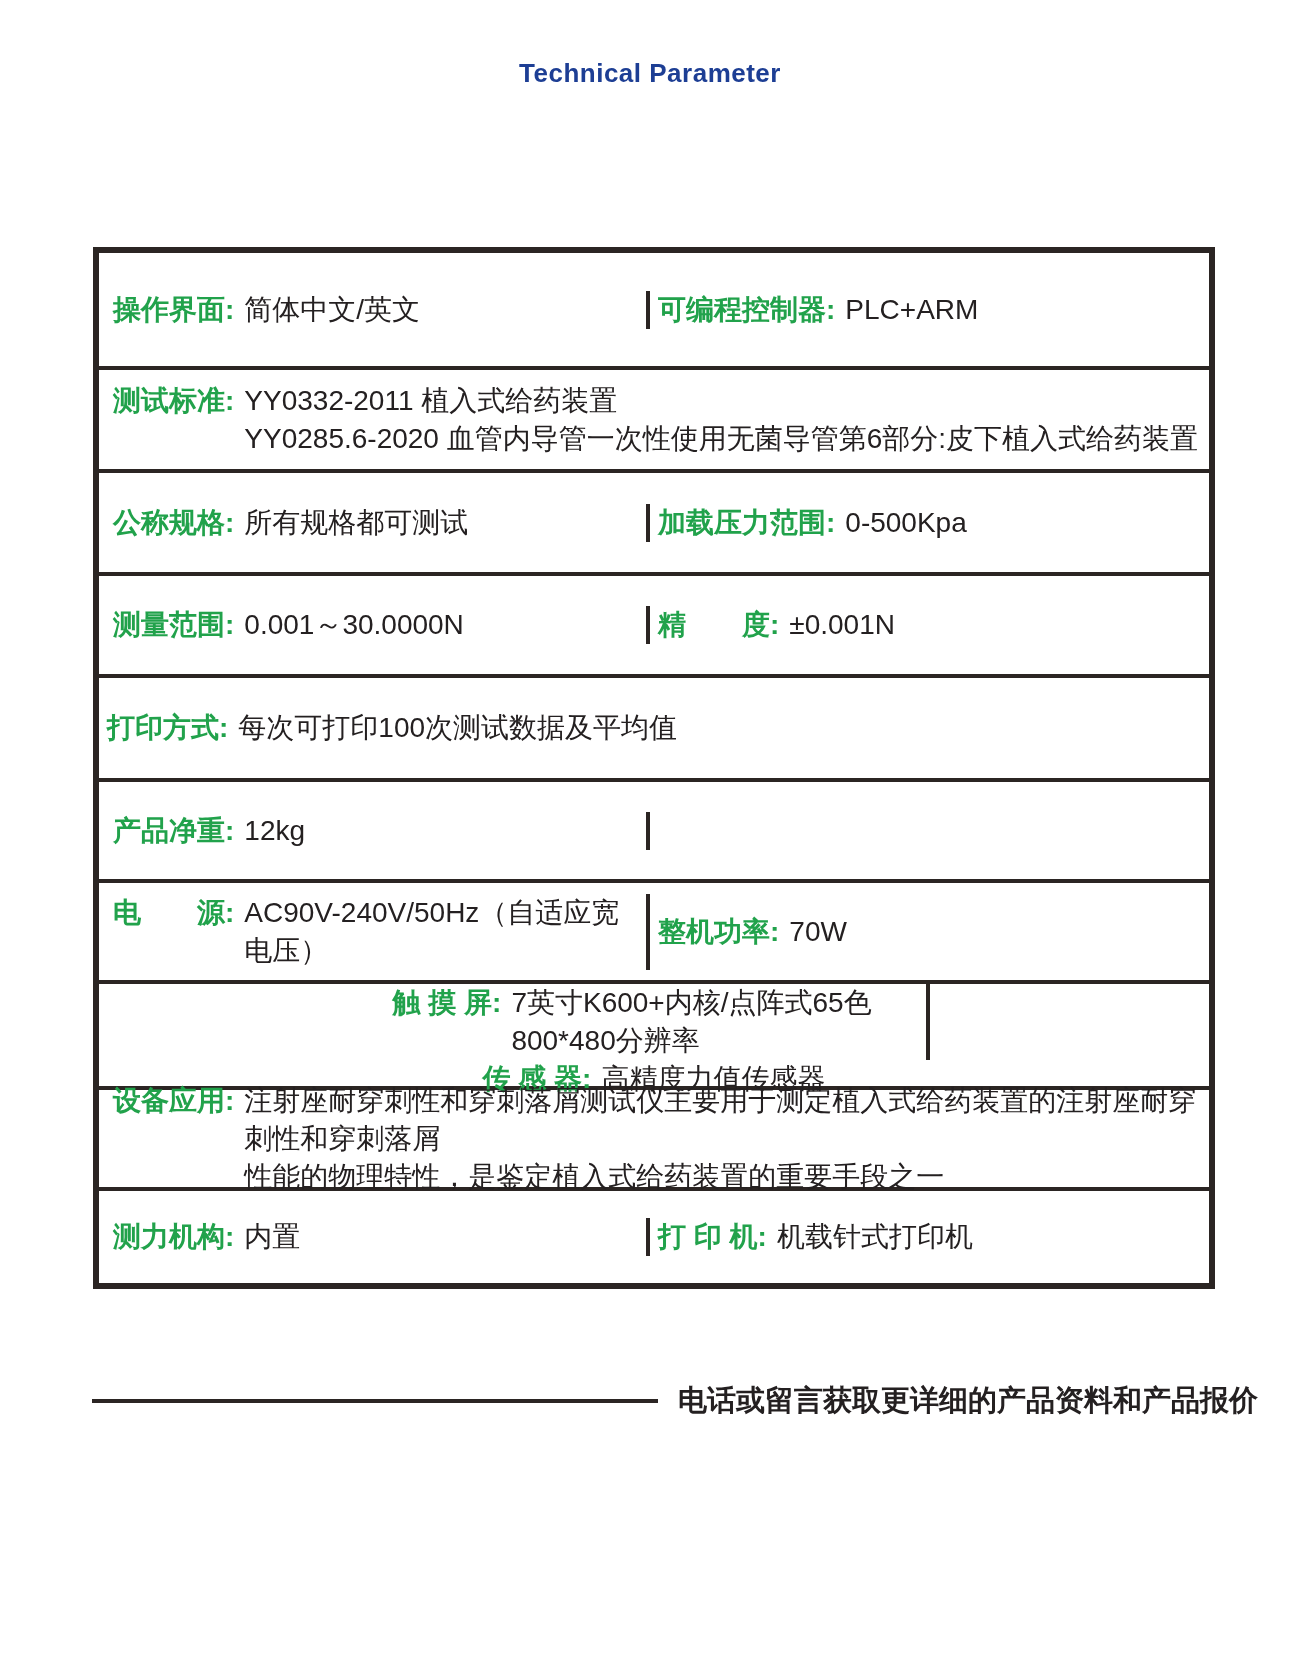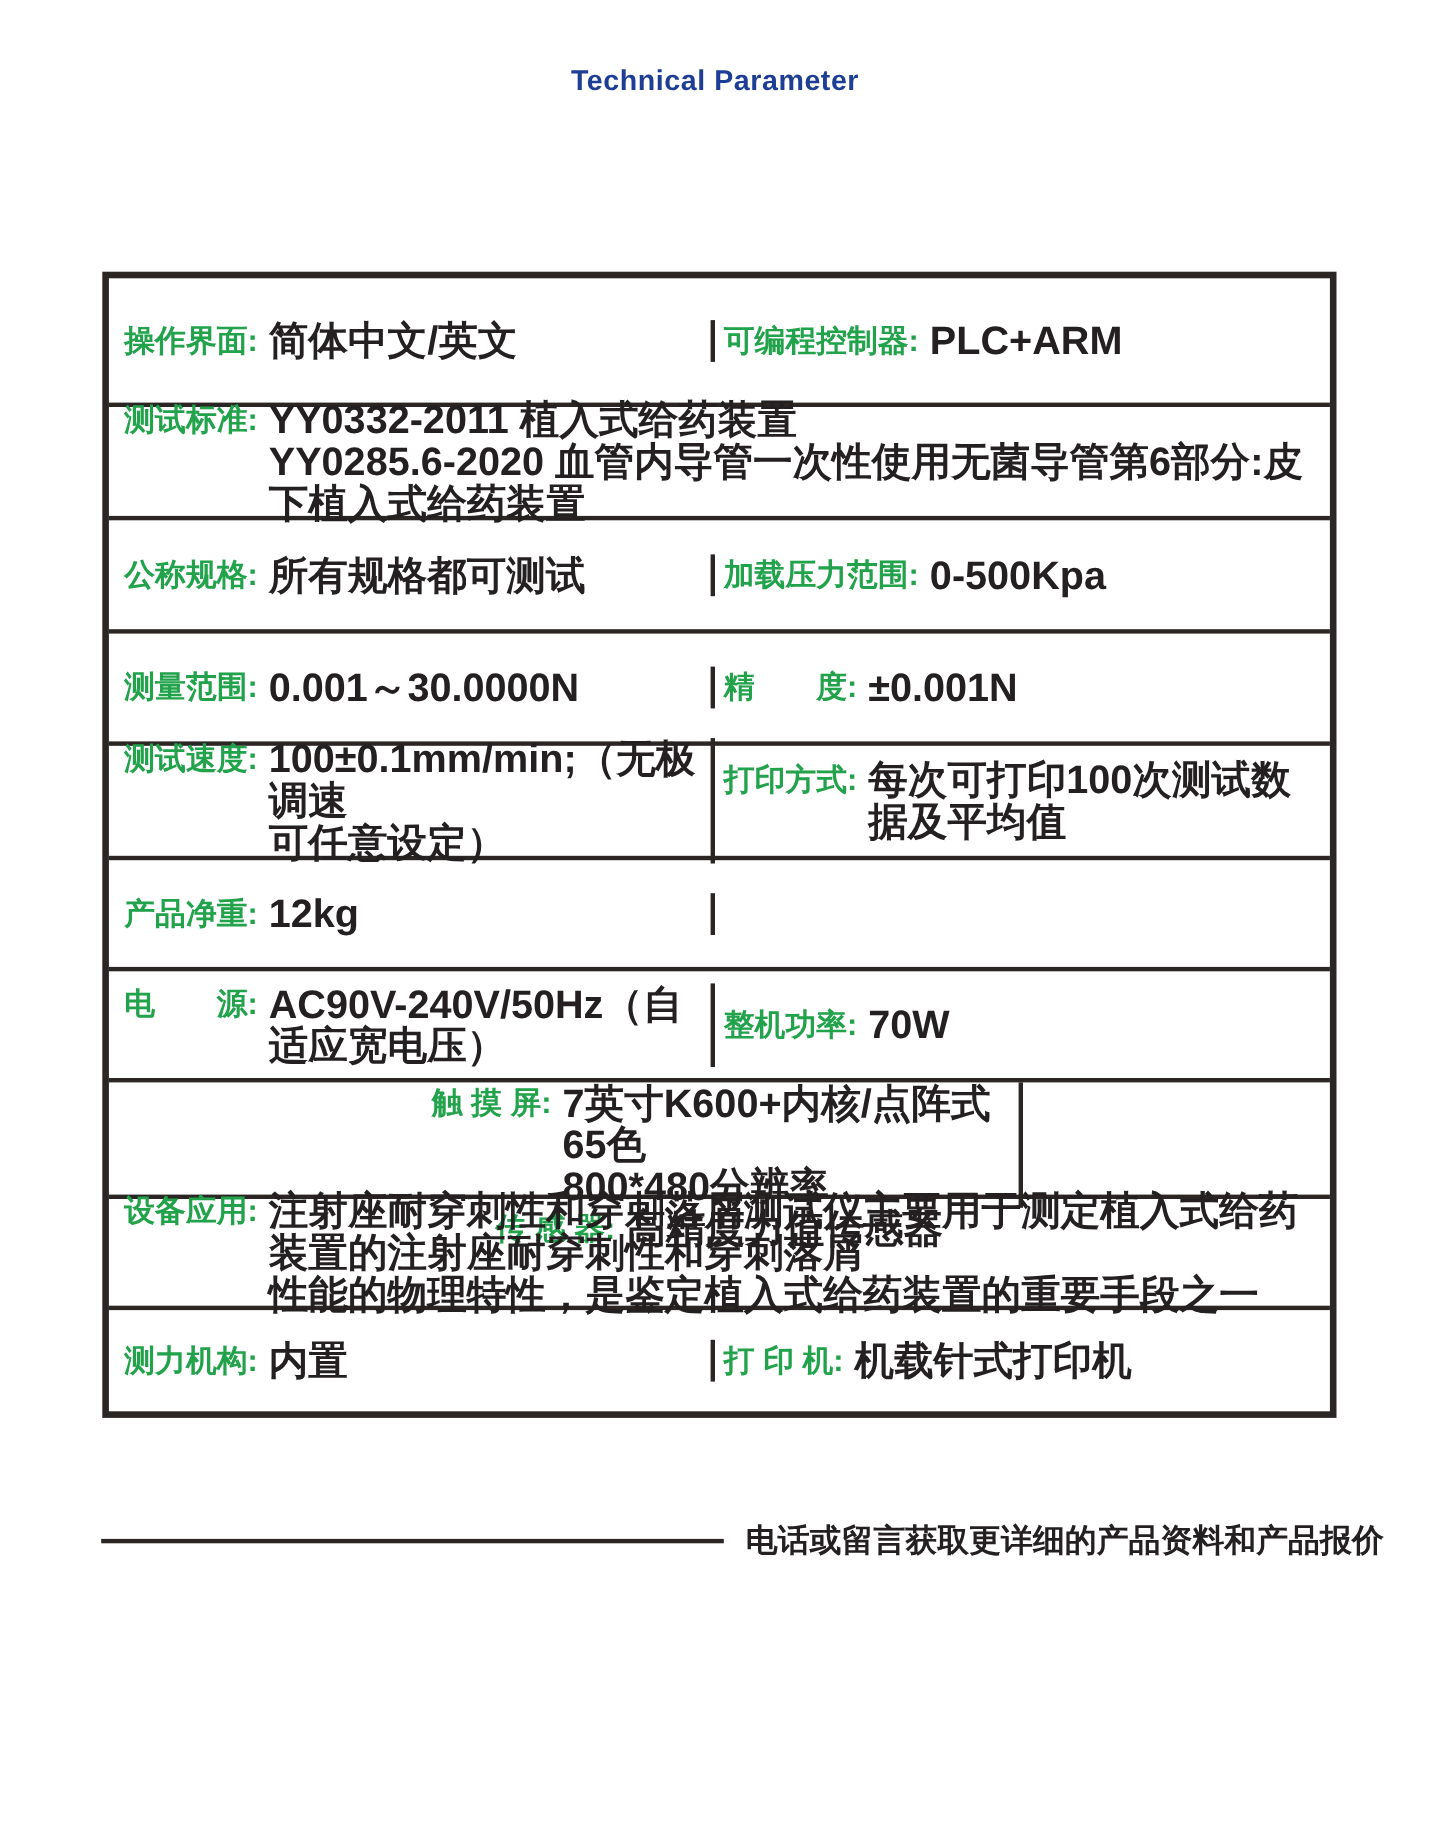--- a/index.html
+++ b/index.html
@@ -58,23 +58,23 @@
   .label {
     flex: none;
     font-size: 28px;
     line-height: 38px;
     font-weight: bold;
     color: #21a24b;
     white-space: pre;
     margin-right: 10px;
   }
   .value {
-    font-size: 36px;
+    font-size: 28px;
     line-height: 38px;
-    font-weight: 700;
+    font-weight: 400;
     color: #242021;
     white-space: pre-line;
   }
   .footer {
     position: absolute;
     left: 92px;
     top: 1381px;
     display: flex;
     align-items: center;
   }
@@ -152,27 +152,20 @@
       </div>
       <div class="cell right">
         <div class="pair">
           <span class="label">精　　度:</span>
           <span class="value">±0.001N</span>
         </div>
       </div>
     </div>
 
     <div class="row split r5">
-      <div class="cell left">
-        <div class="pair">
-          <span class="label">测试速度:</span>
-          <span class="value">100±0.1mm/min;（无极调速
-可任意设定）</span>
-        </div>
-      </div>
       <div class="cell right">
         <div class="pair">
           <span class="label">打印方式:</span>
           <span class="value">每次可打印100次测试数据及平均值</span>
         </div>
       </div>
     </div>
 
     <div class="row split r6">
       <div class="cell left">

